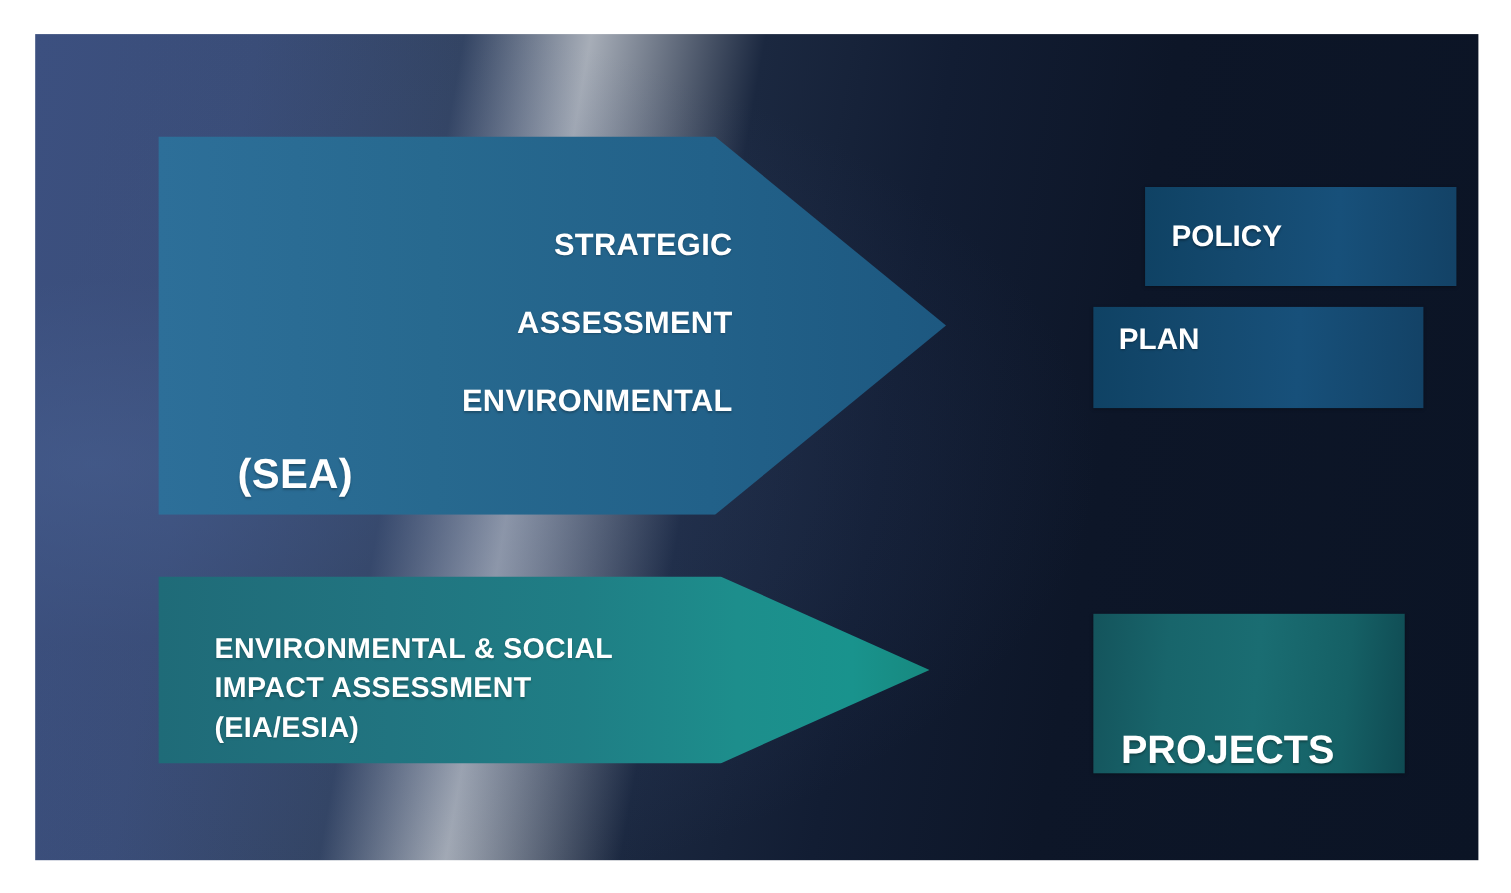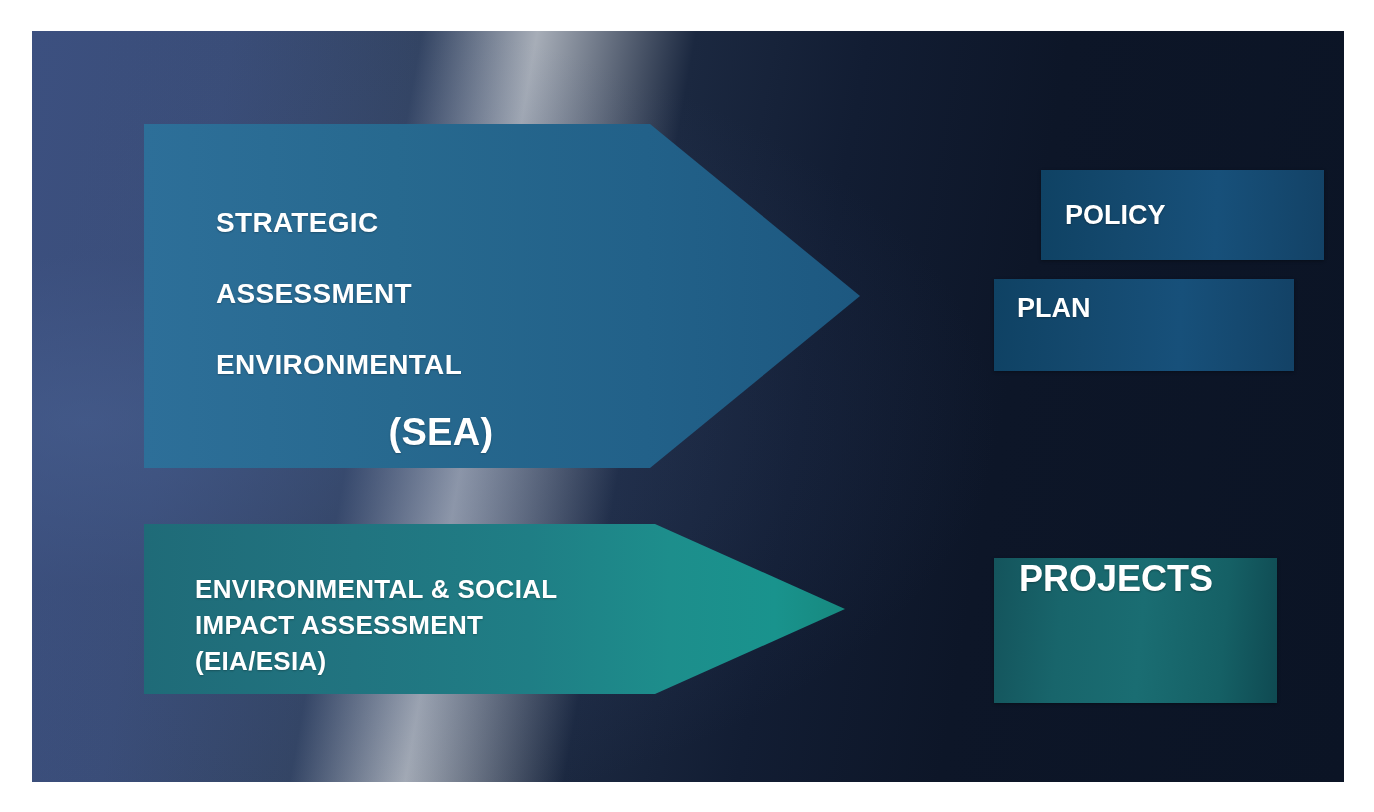--- a/index.html
+++ b/index.html
@@ -72,24 +72,24 @@
     left: 184px;
     top: 156px;
     width: 450px;
     font-size: 28px;
     line-height: 71px;
   }
   #sea-label .big {
     font-size: 38px;
     display: block;
     line-height: 64px;
-    text-align: center;
   }
   #sea-label .ln {
     display: block;
+    text-align: right;
   }
 
   
   #eia-label {
     left: 163px;
     top: 540px;
     width: 500px;
     font-size: 26px;
     line-height: 36px;
   }
@@ -129,21 +129,21 @@
   #box-plan .box-label { margin-left: 23px; margin-top: 14px; font-size: 27px; }
 
   #box-programme {
     left: 962px; top: 359px; width: 283px; height: 100px;
     align-items: center;
   }
   #box-programme .box-label { margin-left: 23px; font-size: 27px; }
 
   #box-projects {
     left: 962px; top: 527px; width: 283px; height: 145px;
-    align-items: flex-start;
+    align-items: flex-end;
     background: linear-gradient(95deg, #14545c 0%, #18656b 24%, #1a6d72 52%, #156065 80%, #0f4a52 100%);
     box-shadow: 0 1px 3px rgba(0,0,0,0.35);
   }
   #box-projects .box-label { margin-left: 25px; font-size: 36px; }
 </style>
 </head>
 <body>
 
 <div id="stage">
 

